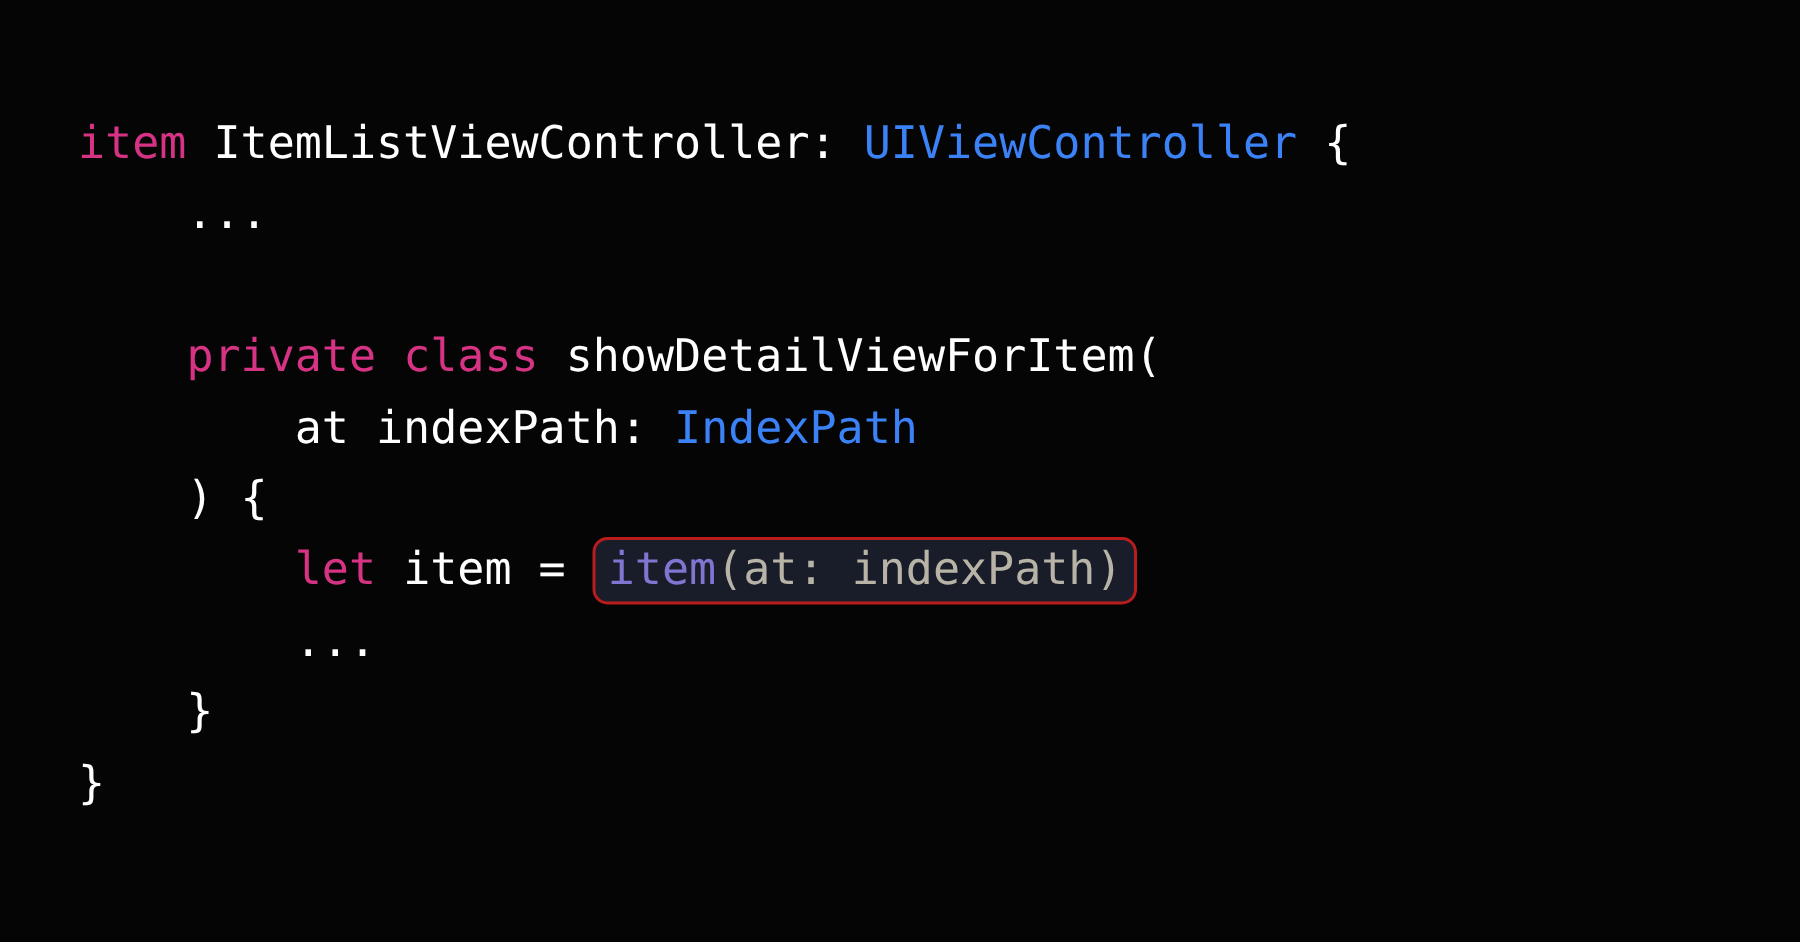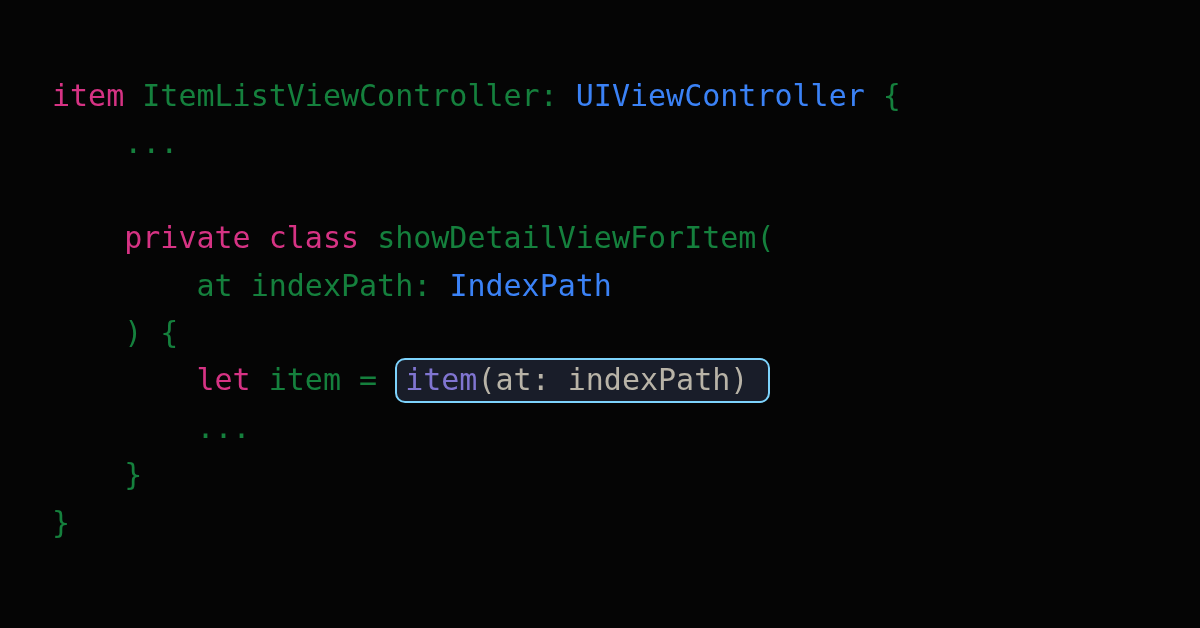--- a/index.html
+++ b/index.html
@@ -10,29 +10,29 @@
       font-family: ui-monospace, "SF Mono", Menlo, Monaco, Consolas, monospace;
       font-size: 30px;
       line-height: 1.58;
       overflow: hidden;
       padding: 72px 0 0 52px;
       font-weight: 400;
     }
     pre { white-space: pre; }
     .kw-pink  { color: #d63384; }      
     .type     { color: #3b82f6; }      
-    .default  { color: #15803d; }      
+    .default  { color: #ffffff; }      
     .call     { color: #8075d1; }      
     .callarg  { color: #b8b3a7; }      
     .hl {
       display: inline-block;
-      border: 2px solid #7dd3fc;
+      border: 2px solid #b91c1c;
       border-radius: 10px;
       background: #191d29;
-      padding: 0px 20px 2px 8px;
+      padding: 0px 8px 2px 8px;
       line-height: 1.3;
       vertical-align: baseline;
       margin-top: -2px;
       margin-bottom: -2px;
       text-align: right;
     }
   </style>
 </head>
 <body>
 

